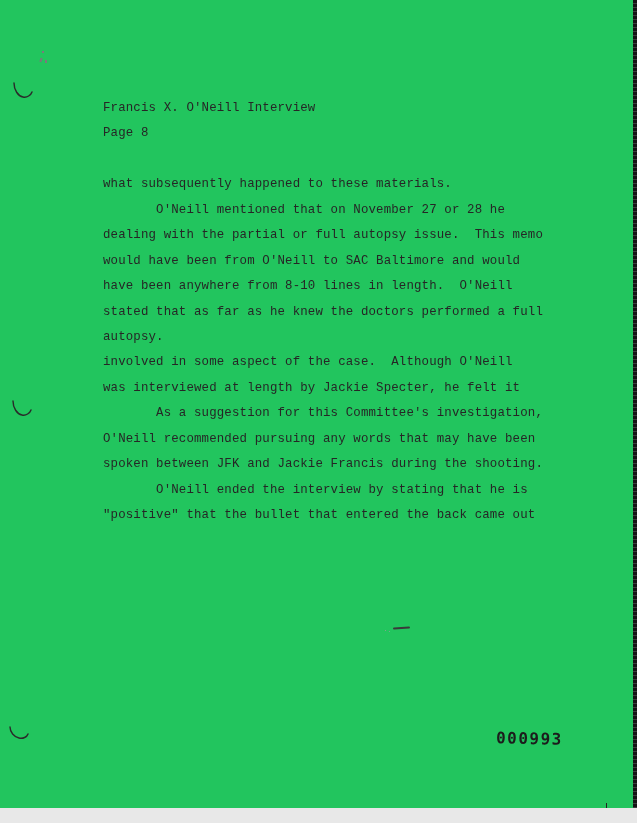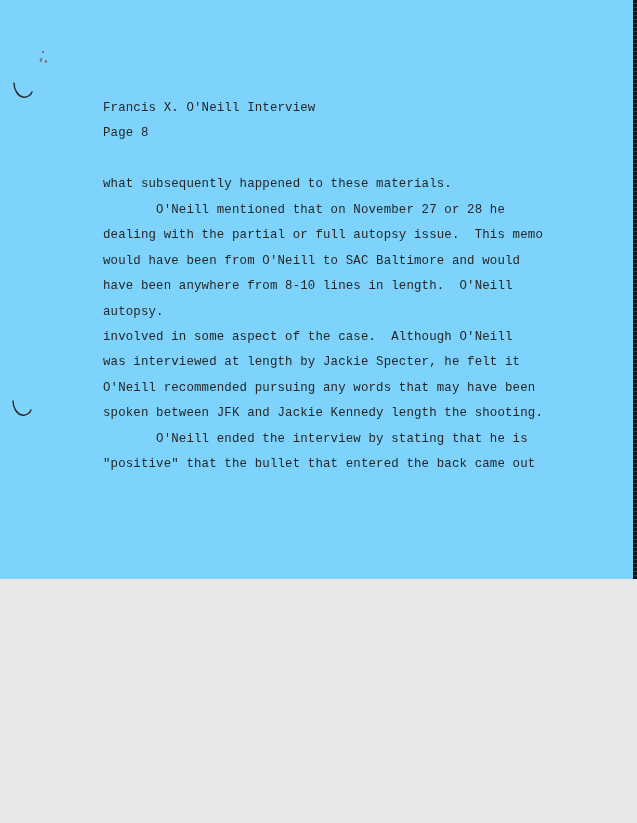--- a/index.html
+++ b/index.html
@@ -1,17 +1,17 @@
 <!DOCTYPE html>
 <html><head>
 <meta charset="utf-8">
 <style>
   html,body{margin:0;padding:0;background:#e8e8e8;}
   .page{
-    position:relative;width:637px;height:579px;background:#7dd3fc;
+    position:relative;width:637px;height:808px;background:#22c55e;
     overflow:hidden;font-family:"Liberation Mono",monospace;
   }
   .scan-edge{
     position:absolute;right:0;top:0;width:4px;height:823px;
     background:repeating-linear-gradient(to bottom,#141414 0 3px,#3d3d3d 3px 4px);
   }
   .typewritten{
     position:absolute;left:103px;top:96px;color:#262626;
     font-size:12.4px;letter-spacing:0.15px;
   }
@@ -61,25 +61,27 @@
 
   <div class="typewritten">
     <div class="line">Francis X. O'Neill Interview</div>
     <div class="line">Page 8</div>
     <div class="line"></div>
     <div class="line">what subsequently happened to these materials.</div>
     <div class="line">       O'Neill mentioned that on November 27 or 28 he</div>
     <div class="line">dealing with the partial or full autopsy issue.  This memo</div>
     <div class="line">would have been from O'Neill to SAC Baltimore and would</div>
     <div class="line">have been anywhere from 8-10 lines in length.  O'Neill</div>
+    <div class="line">stated that as far as he knew the doctors performed a full</div>
     <div class="line">autopsy.</div>
     <div class="line">involved in some aspect of the case.  Although O'Neill</div>
     <div class="line">was interviewed at length by Jackie Specter, he felt it</div>
+    <div class="line">       As a suggestion for this Committee's investigation,</div>
     <div class="line">O'Neill recommended pursuing any words that may have been</div>
-    <div class="line">spoken between JFK and Jackie Kennedy length the shooting.</div>
+    <div class="line">spoken between JFK and Jackie Francis during the shooting.</div>
     <div class="line">       O'Neill ended the interview by stating that he is</div>
     <div class="line">"positive" that the bullet that entered the back came out</div>
   </div>
 
   <div class="pen-underline"></div>
   <div class="faint-dot" style="left:385px;top:630px;width:1px;height:1px;"></div>
   <div class="faint-dot" style="left:389px;top:631px;width:1px;height:1px;"></div>
 
   <div class="stamp">000993</div>
 

